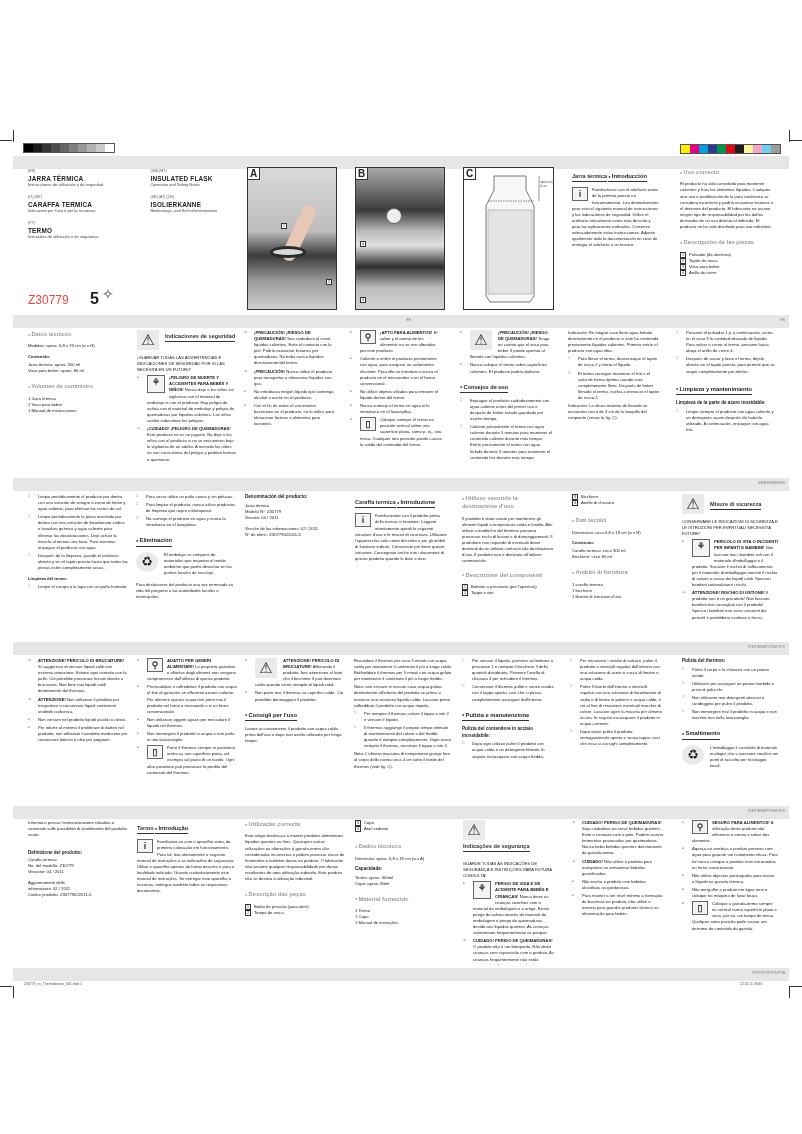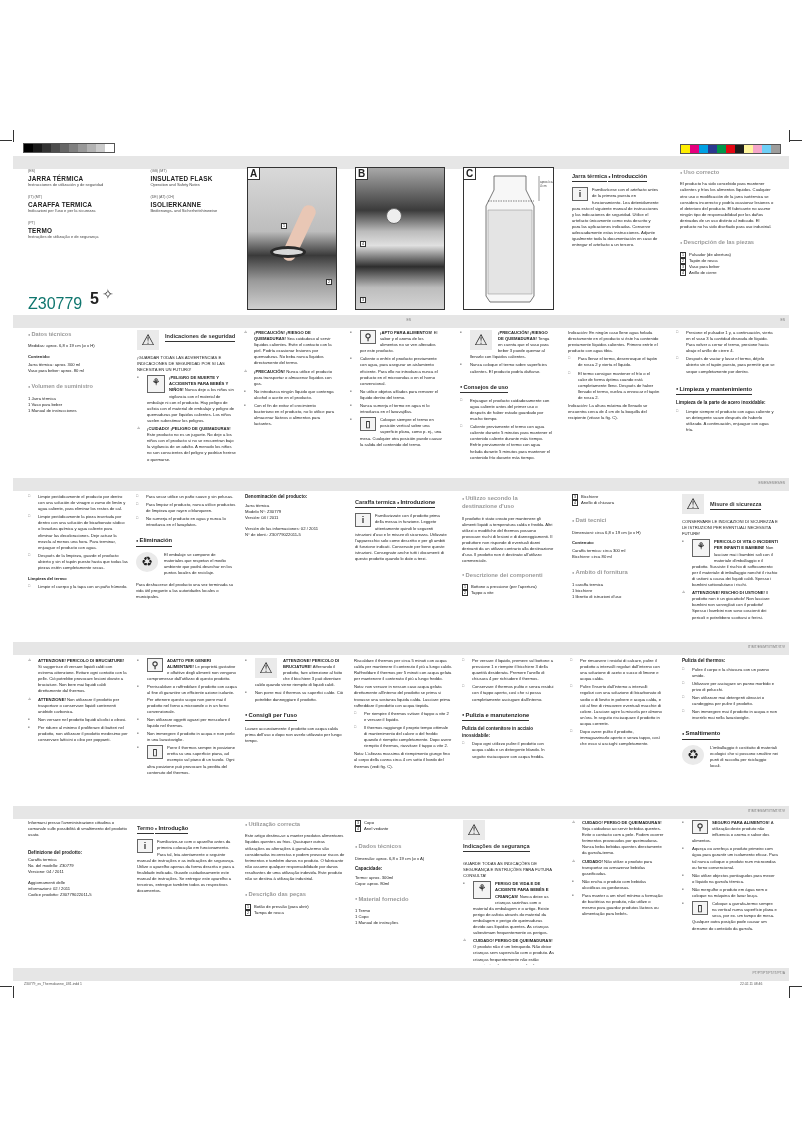--- a/index.html
+++ b/index.html
@@ -111,21 +111,21 @@
     <div style="width:100px">
       <div class="flag">(GB) (MT)</div>
       <div class="h-big">INSULATED FLASK</div>
       <div class="sub">Operation and Safety Notes</div>
       <div style="height:6px"></div>
       <div class="flag">(DE) (AT) (CH)</div>
       <div class="h-big">ISOLIERKANNE</div>
       <div class="sub">Bedienungs- und Sicherheitshinweise</div>
     </div>
   </div>
-  <div class="abs" style="left:0;top:124px;font-size:16px;color:#0f766e">Z30779</div>
+  <div class="abs" style="left:0;top:124px;font-size:12px;color:#ef4444">Z30779</div>
   <div class="abs" style="left:62px;top:119px;font-size:16px;font-weight:bold">5</div>
   <div class="abs" style="left:74px;top:116px;font-size:14px;color:#444">✧</div>
 </div>
 
 <div class="fig" style="left:247px;top:167px;width:90px;height:143px;background:linear-gradient(180deg,#d9d9d9 0%,#bdbdbd 45%,#3a3a3a 62%,#9a9a9a 80%,#cfcfcf 100%)">
   <div class="figlabel">A</div>
   <div class="abs" style="left:44px;top:35px;width:14px;height:60px;background:#e9c7b5;border-radius:7px;transform:rotate(25deg)"></div>
   <div class="abs" style="left:22px;top:78px;width:36px;height:12px;background:#d8d8d8;border-radius:50%;border:3px solid #2a2a2a"></div>
   <span class="partnum abs" style="left:33px;top:55px;background:#fff">1</span>
   <span class="partnum abs" style="left:78px;top:111px;background:#fff">2</span>

